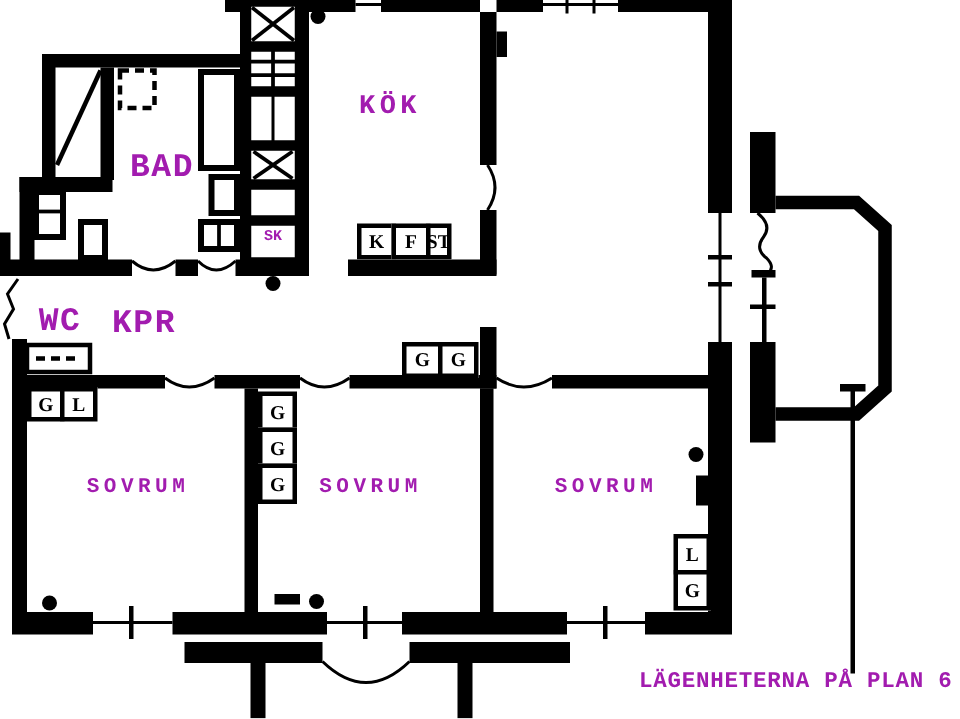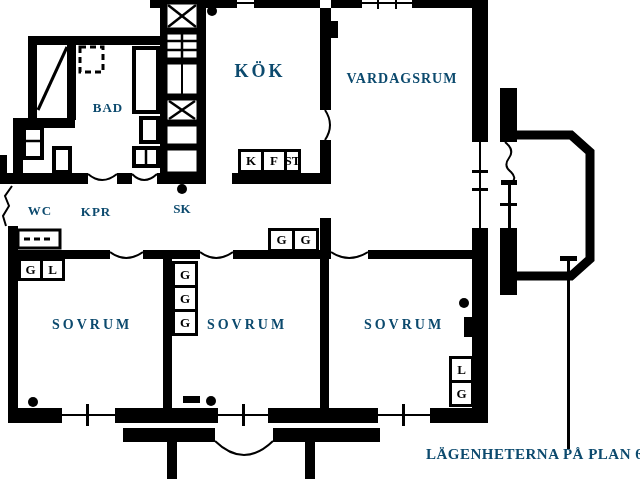--- a/index.html
+++ b/index.html
@@ -2,30 +2,30 @@
 <html><head>
 <meta charset="utf-8">
 <style>
   html,body{margin:0;padding:0;background:#fff;}
   .stage{
     position:relative;width:640px;height:479px;overflow:hidden;
     background:#fff;font-family:"Liberation Serif",serif;color:#000;
   }
   .stage svg{position:absolute;left:0;top:0;}
   .lbl{
-    position:absolute;font-weight:bold;color:#0c4a6e;text-align:center;
-    font-family:Liberation Serif, serif;line-height:1;white-space:nowrap;
+    position:absolute;font-weight:bold;color:#a21caf;text-align:center;
+    font-family:Liberation Mono, monospace;line-height:1;white-space:nowrap;
   }
-  .lbl-room{font-size:13px;letter-spacing:1px;}
+  .lbl-room{font-size:22px;letter-spacing:1px;}
   .lbl-kok{left:228px;top:62px;width:64px;font-size:18px;letter-spacing:3px;}
   .lbl-vrum{left:336px;top:72px;width:132px;font-size:14px;letter-spacing:1px;}
   .lbl-bad{left:82px;top:101px;width:52px;}
   .lbl-wc{left:20px;top:156px;width:40px;margin-top:48px;}
   .lbl-kpr{left:72px;top:205px;width:48px;}
-  .lbl-sk{left:166px;top:154px;width:32px;font-size:13px;letter-spacing:0;margin-top:48px;}
+  .lbl-sk{left:166px;top:154px;width:32px;font-size:10px;letter-spacing:0;}
   .lbl-sovrum{font-size:14px;letter-spacing:3px;}
   .lbl-sov1{left:52px;top:318px;width:80px;}
   .lbl-sov2{left:206px;top:318px;width:82px;}
   .lbl-sov3{left:363px;top:318px;width:82px;}
   .lbl-annot{left:426px;top:447px;font-size:15px;letter-spacing:0.5px;text-align:left;}
   .crow,.ccol{position:absolute;display:flex;}
   .crow{flex-direction:row;}
   .ccol{flex-direction:column;}
   .cbox{
     box-sizing:border-box;border:3px solid #000;background:#fff;
@@ -197,21 +197,20 @@
       <rect x="305" y="442" width="10" height="37"></rect>
     </g>
 
     <g fill="#000">
       <rect x="560" y="256" width="17" height="5"></rect>
       <rect x="567" y="259" width="3" height="190"></rect>
     </g>
   </svg>
 
   <div class="lbl lbl-room lbl-kok">KÖK</div>
-  <div class="lbl lbl-vrum">VARDAGSRUM</div>
   <div class="lbl lbl-room lbl-bad">BAD</div>
   <div class="lbl lbl-room lbl-wc">WC</div>
   <div class="lbl lbl-room lbl-kpr">KPR</div>
   <div class="lbl lbl-sk">SK</div>
   <div class="lbl lbl-sovrum lbl-sov1">SOVRUM</div>
   <div class="lbl lbl-sovrum lbl-sov2">SOVRUM</div>
   <div class="lbl lbl-sovrum lbl-sov3">SOVRUM</div>
 
   <div class="crow appl-row">
     <div class="cbox">K</div>

